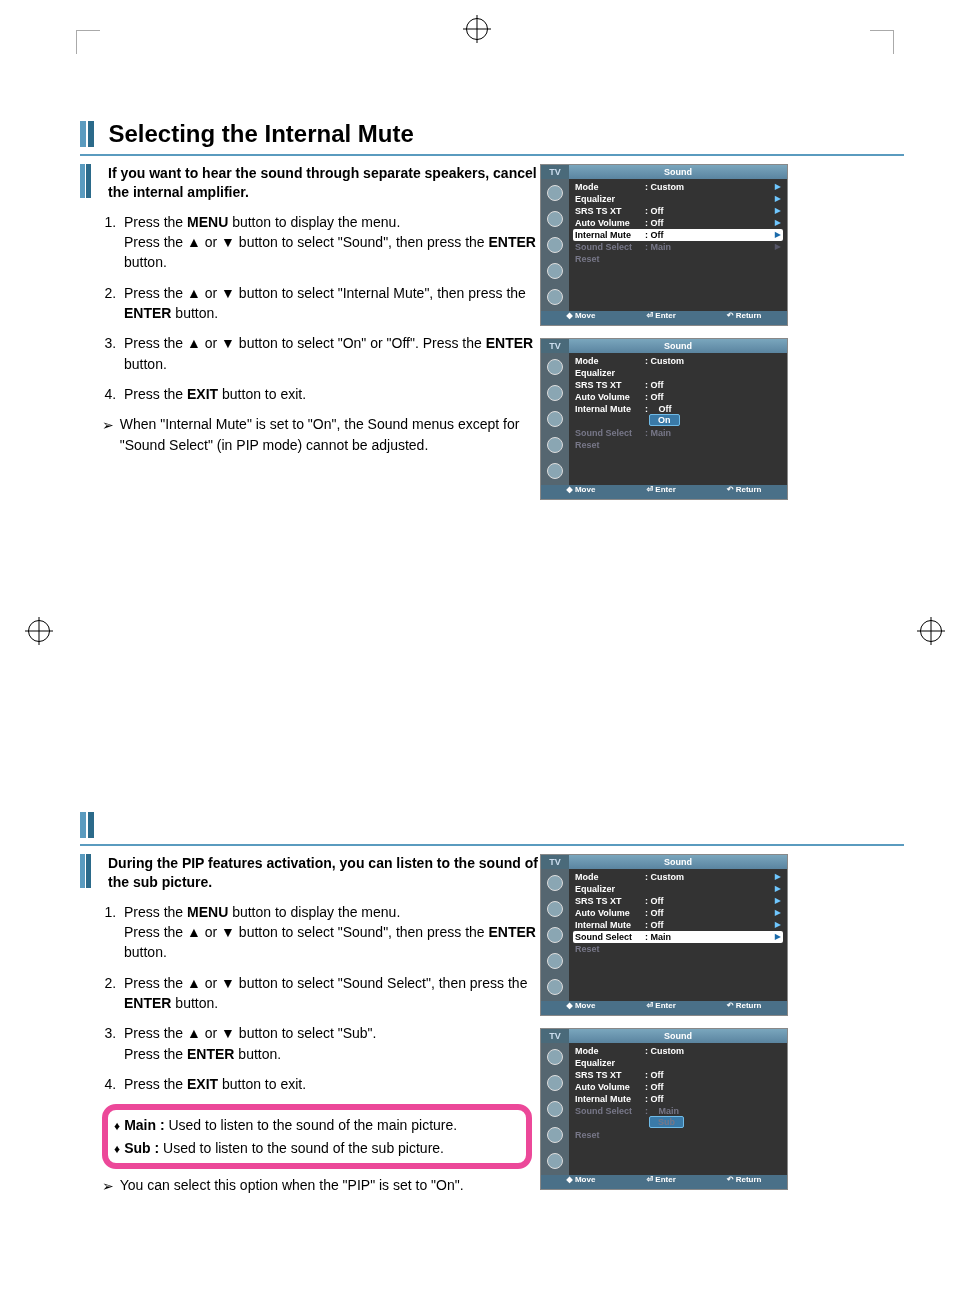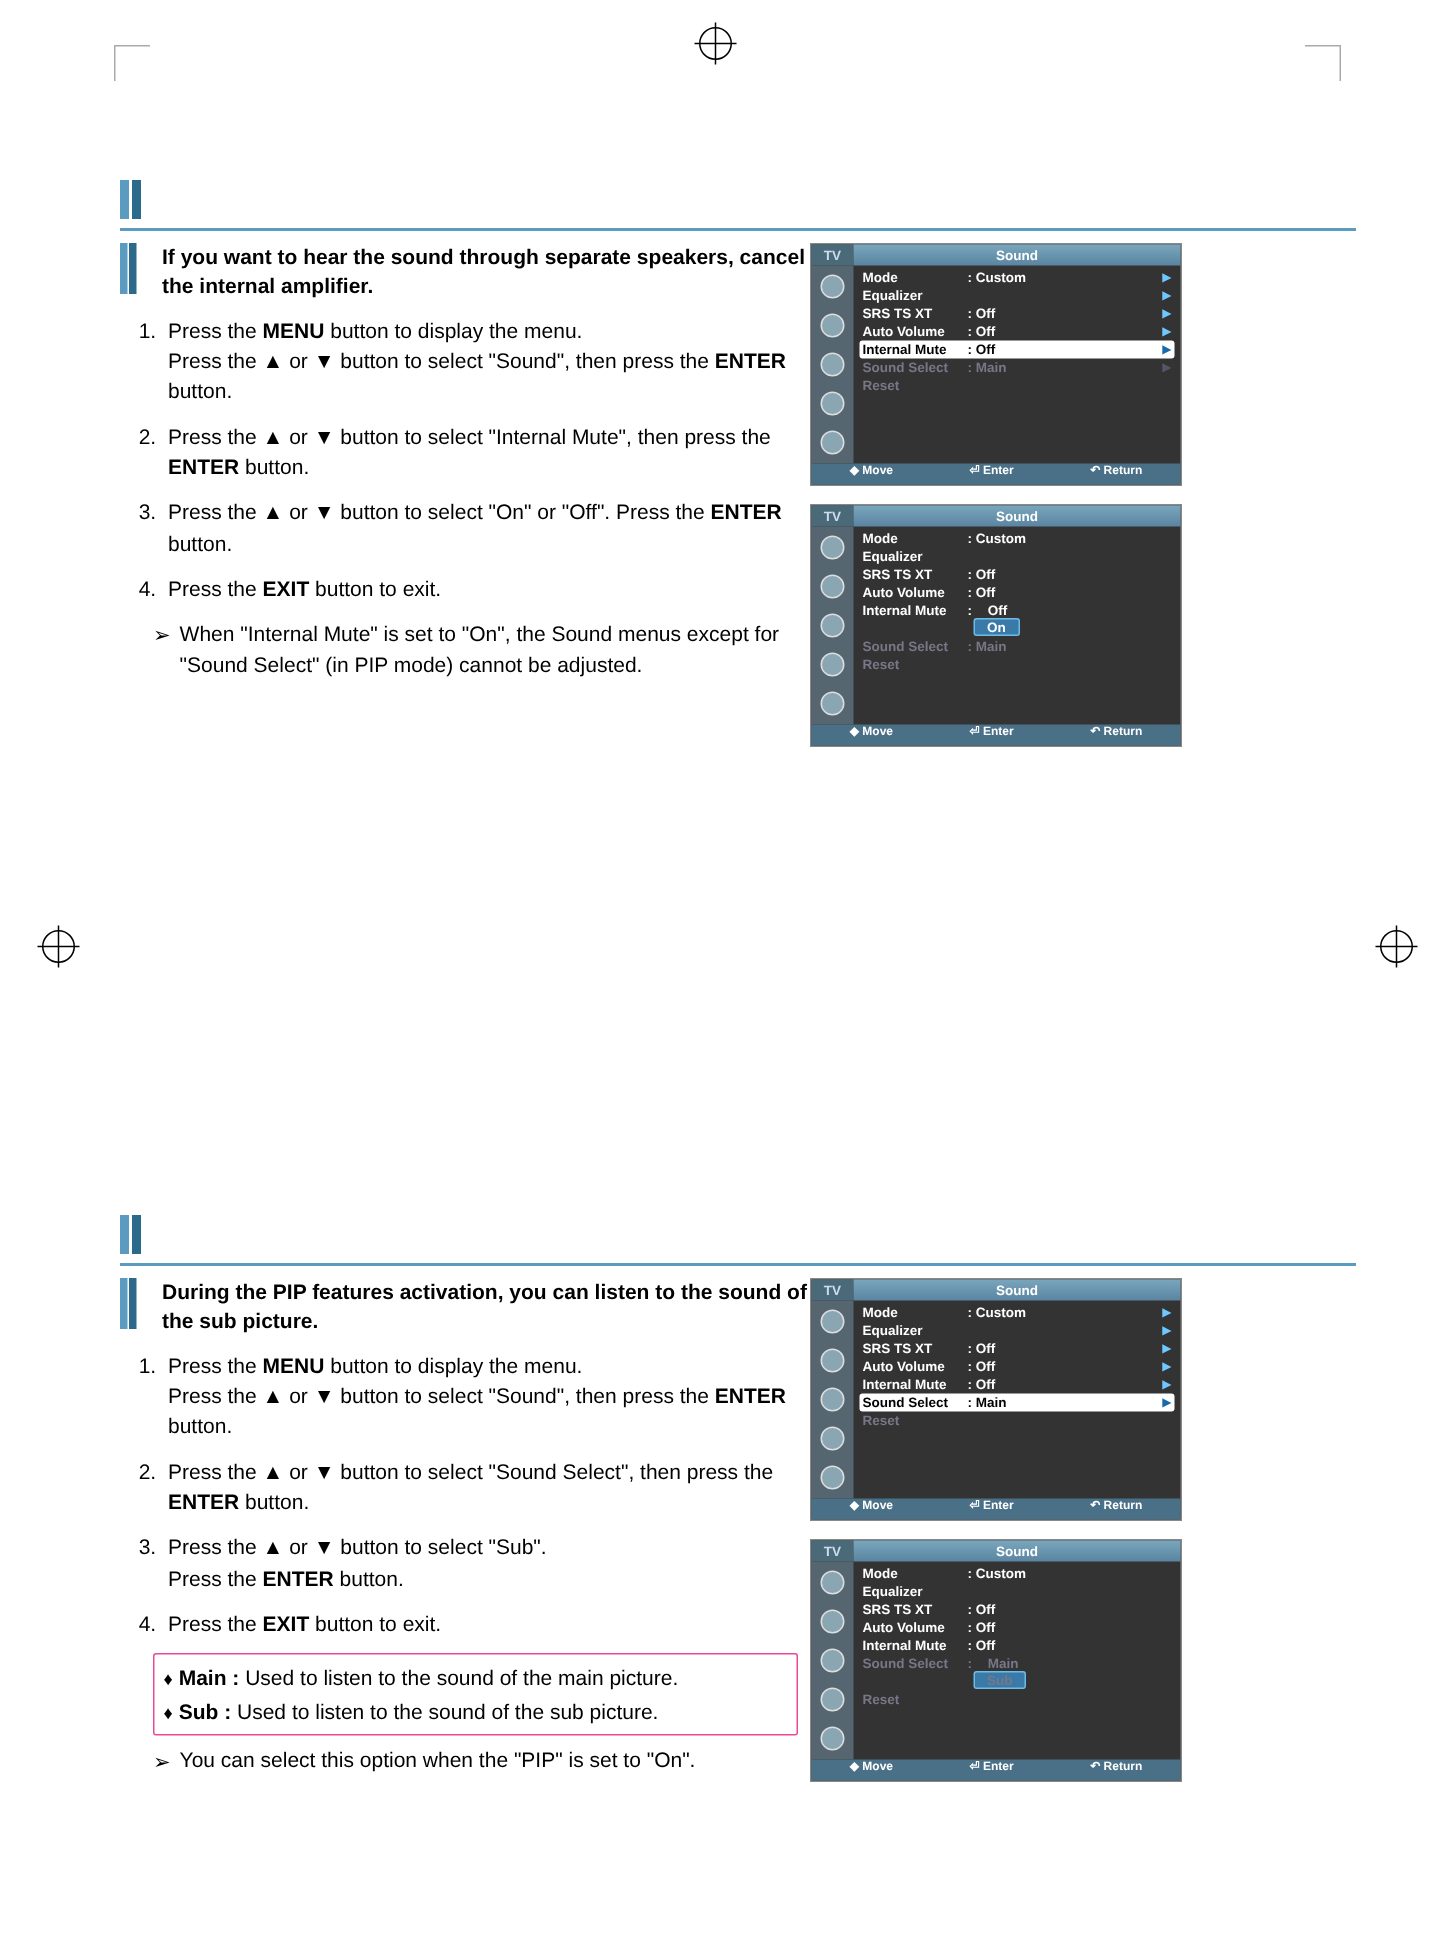--- a/index.html
+++ b/index.html
@@ -51,25 +51,25 @@
     vertical-align:middle;
   }
   .intro-block { position: relative; margin-left: 28px; margin-bottom: 10px;}
   .intro-bars { position:absolute; left:-28px; top:0; }
   .ib { display:inline-block; width:5px; height:34px; background:#5a9bbf; margin-right:1px;}
   .ib2 { display:inline-block; width:5px; height:34px; background:#2b6a8a; margin-right:4px;}
   .intro { font-weight:bold; font-size:14px; max-width: 430px; line-height:1.35;}
   .two-col { display:flex; }
   .left { flex: 1 1 auto; max-width:460px; }
   .right { width: 292px; flex-shrink:0; }
-  ol { list-style: decimal; margin-left: 28px; }
+  ol { list-style: decimal; margin-left: 40px; }
   ol li { font-size:14px; line-height:1.45; margin-bottom:10px; padding-left:4px;}
   .note-row { margin-left: 22px; font-size:14px; line-height:1.5; display:flex; gap:6px; margin-top:4px;}
   .note-glyph { font-size:14px; margin-top:1px;}
-  .box { border:1px solid #ec4899; border-radius:2px; padding:4px 6px; font-size:14px; line-height:1.6; margin:10px 0 6px 22px; max-width:430px;}
+  .box { border:6px solid #ec4899; border-radius:14px; padding:4px 6px; font-size:14px; line-height:1.6; margin:10px 0 6px 22px; max-width:430px;}
   .diamond { font-size:12px; margin-right:4px;}
 
   
   .osd {
     width: 248px;
     border:1px solid #888;
     background:#333;
     color:#fff;
     font-size:9px;
     margin-bottom:12px;
@@ -111,20 +111,21 @@
   <div class="crop-tr"></div>
   <span class="reg-mark reg-top"></span>
   <span class="reg-mark reg-left"></span>
   <span class="reg-mark reg-right"></span>
 
   <div class="content">
 
     <div class="section">
       <div class="heading-row">
         <span class="heading-bar"></span><span class="heading-bar2"></span>
+        <h1>Selecting the Internal Mute</h1>
       </div>
       <div class="two-col">
         <div class="left">
           <div class="intro-block">
             <span class="intro-bars"><span class="ib"></span><span class="ib2"></span></span>
             <p class="intro">If you want to hear the sound through separate speakers, cancel the internal amplifier.</p>
           </div>
           <ol>
             <li>Press the <b>MENU</b> button to display the menu.<br>Press the ▲ or ▼ button to select "Sound", then press the <b>ENTER</b> button.</li>
             <li>Press the ▲ or ▼ button to select "Internal Mute", then press the <b>ENTER</b> button.</li>

